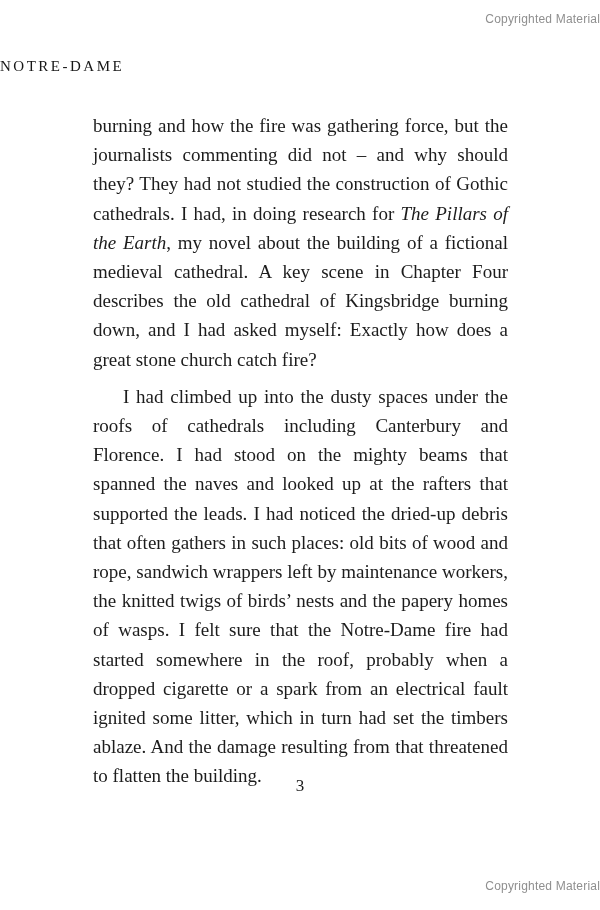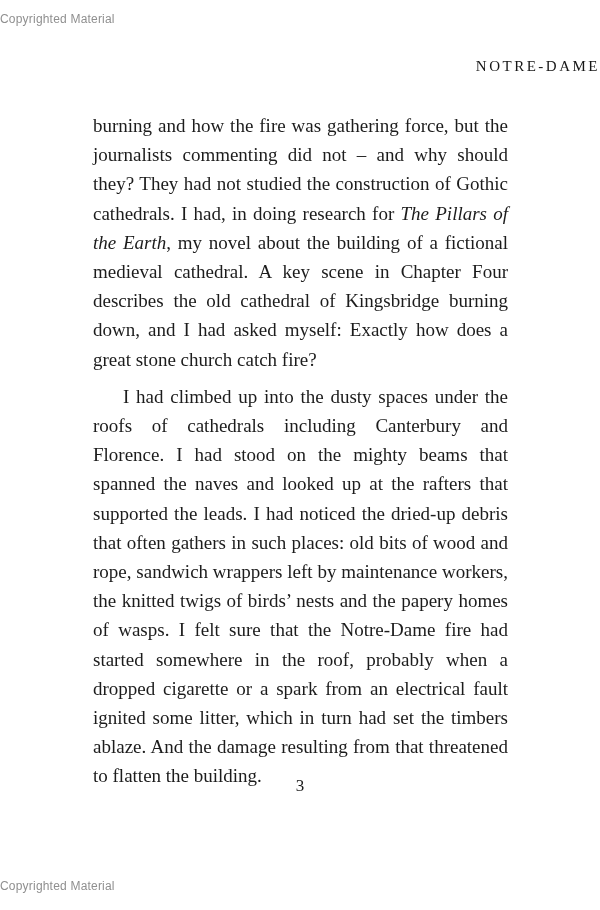--- a/index.html
+++ b/index.html
@@ -13,34 +13,34 @@
     height: 910px;
     background: #ffffff;
     font-family: "Liberation Serif", serif;
     color: #1c1c1c;
     overflow: hidden;
   }
   .copyright {
     position: absolute;
     left: 0;
     width: 100%;
-    text-align: left;
+    text-align: right;
     font-family: "Liberation Sans", sans-serif;
     font-size: 12px;
     color: #8f8f8f;
     letter-spacing: 0.2px;
   }
   .copyright.top { top: 12px; }
   .copyright.bottom { top: 879px; }
   .running-header {
     position: absolute;
     top: 58px;
     left: 0;
     width: 100%;
-    text-align: right;
+    text-align: left;
     font-family: "Liberation Serif", serif;
     font-size: 15px;
     letter-spacing: 2.5px;
     color: #161616;
   }
   .body-text {
     position: absolute;
     top: 103px;
     left: 85px;
     width: 431px;

